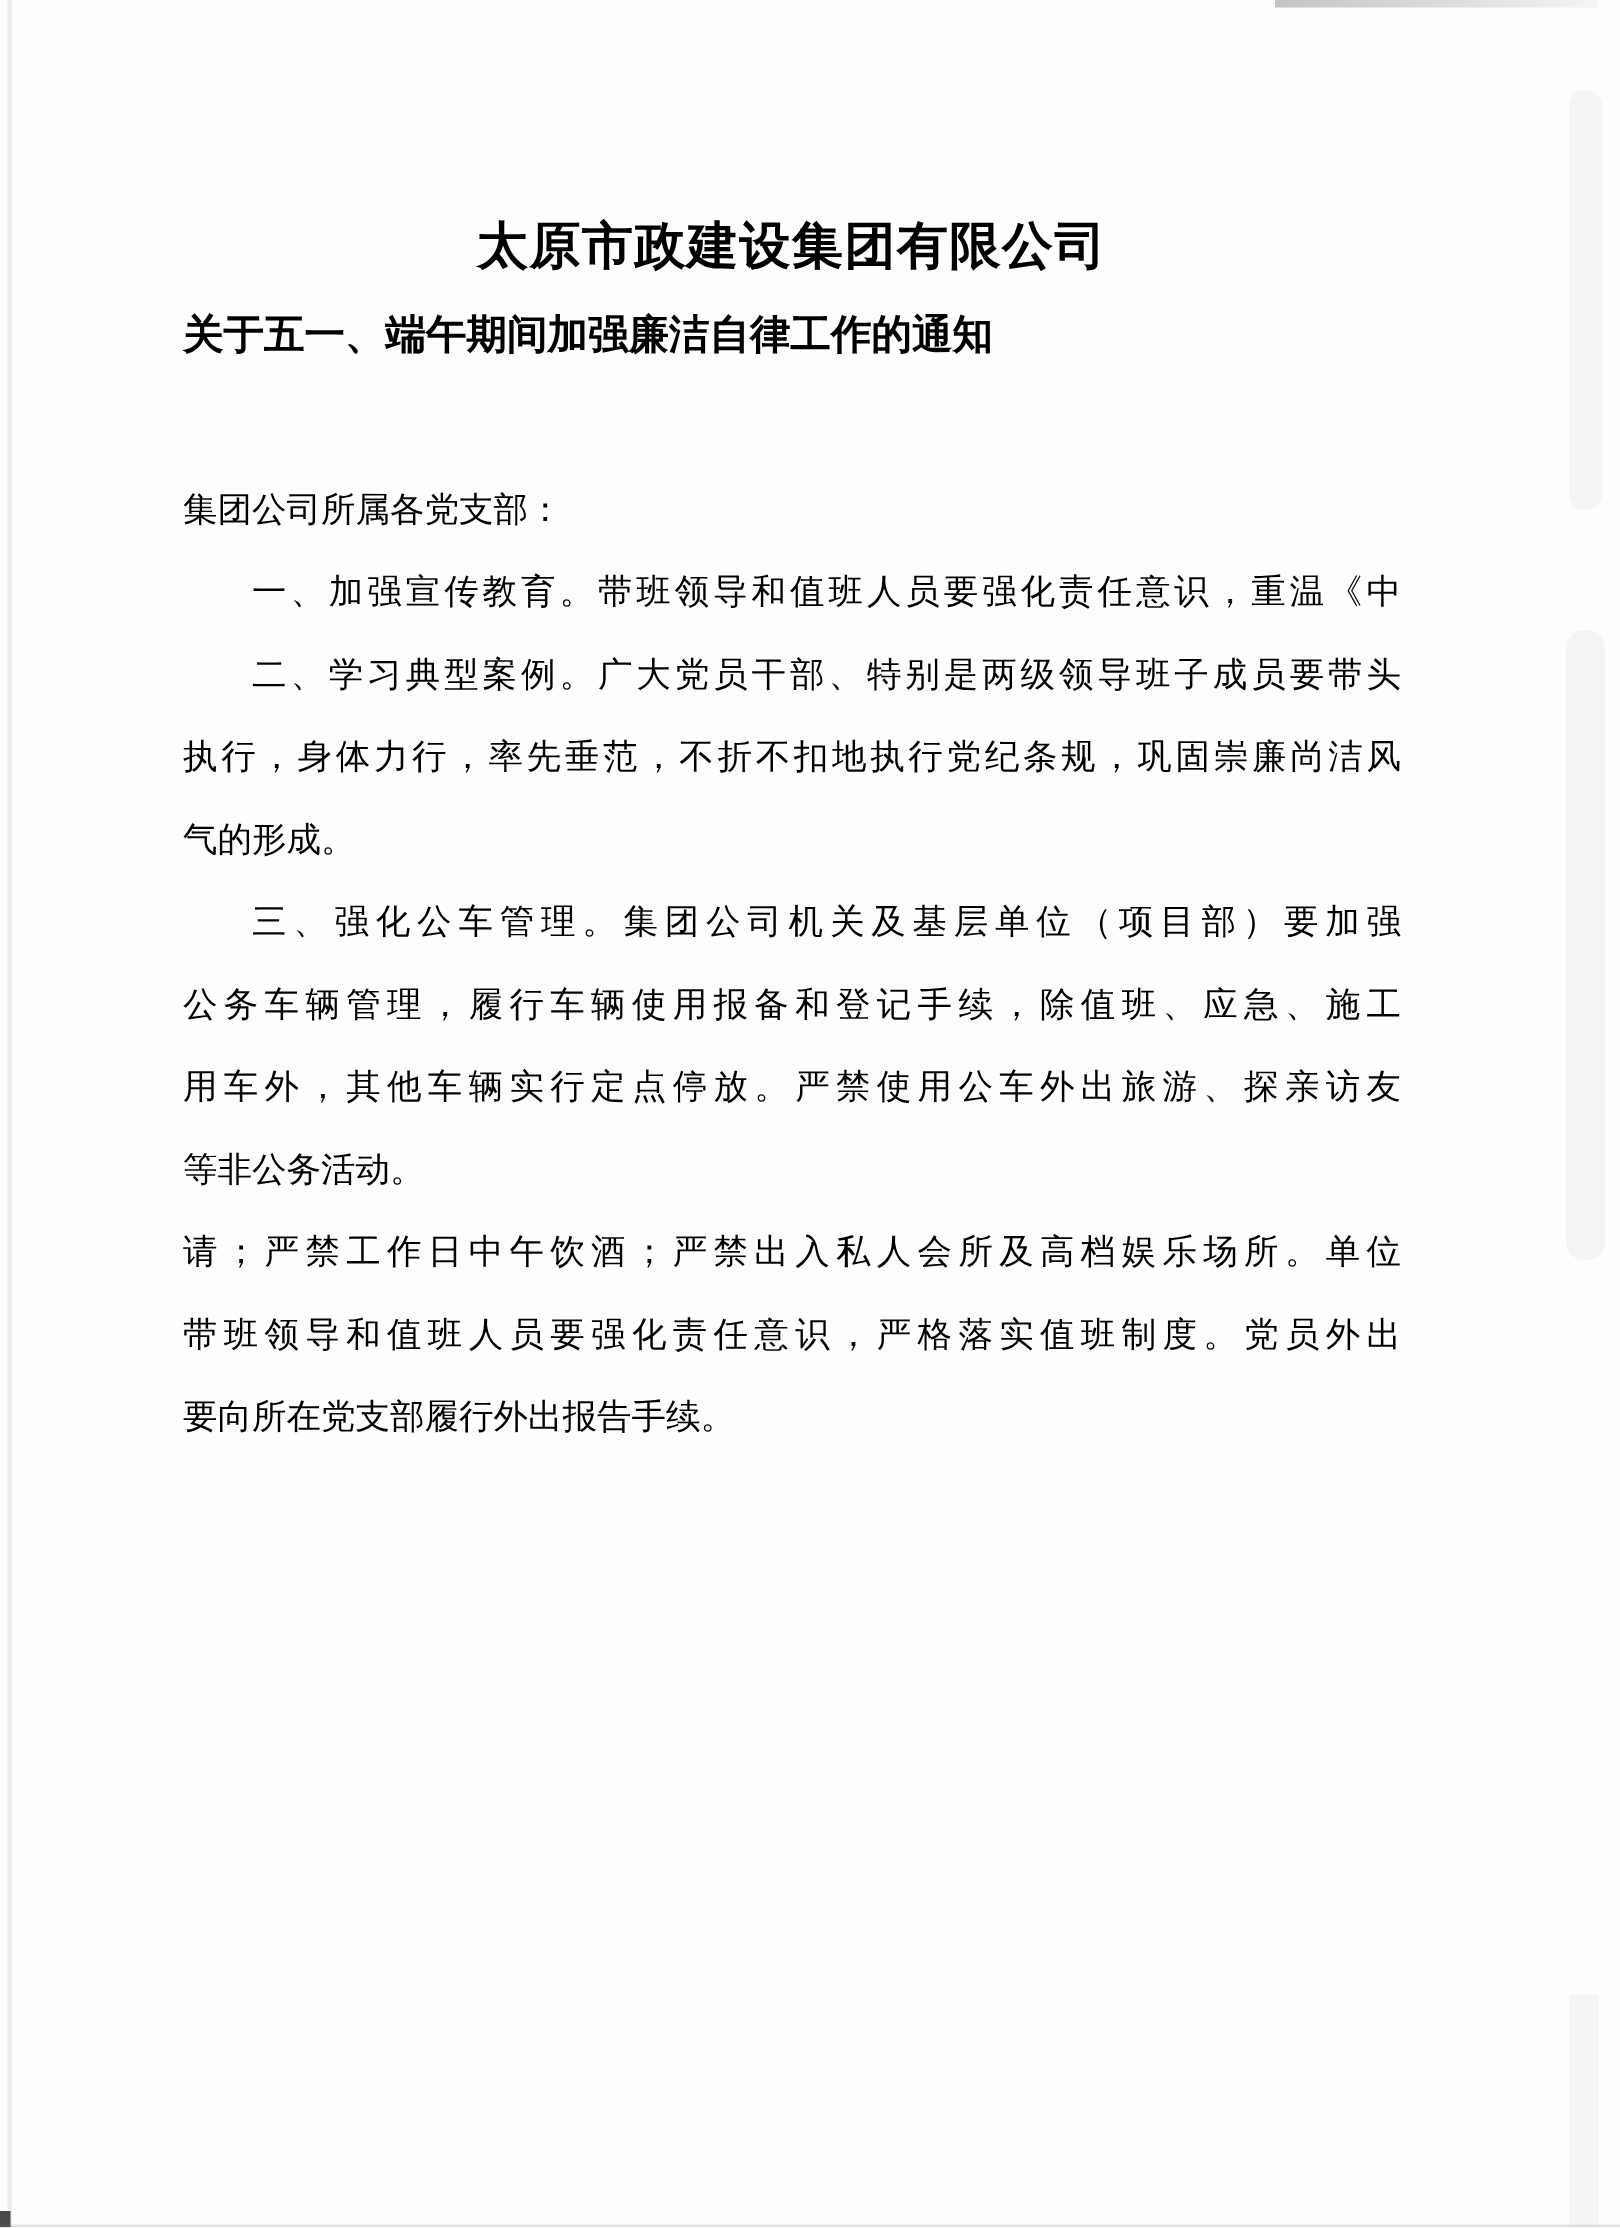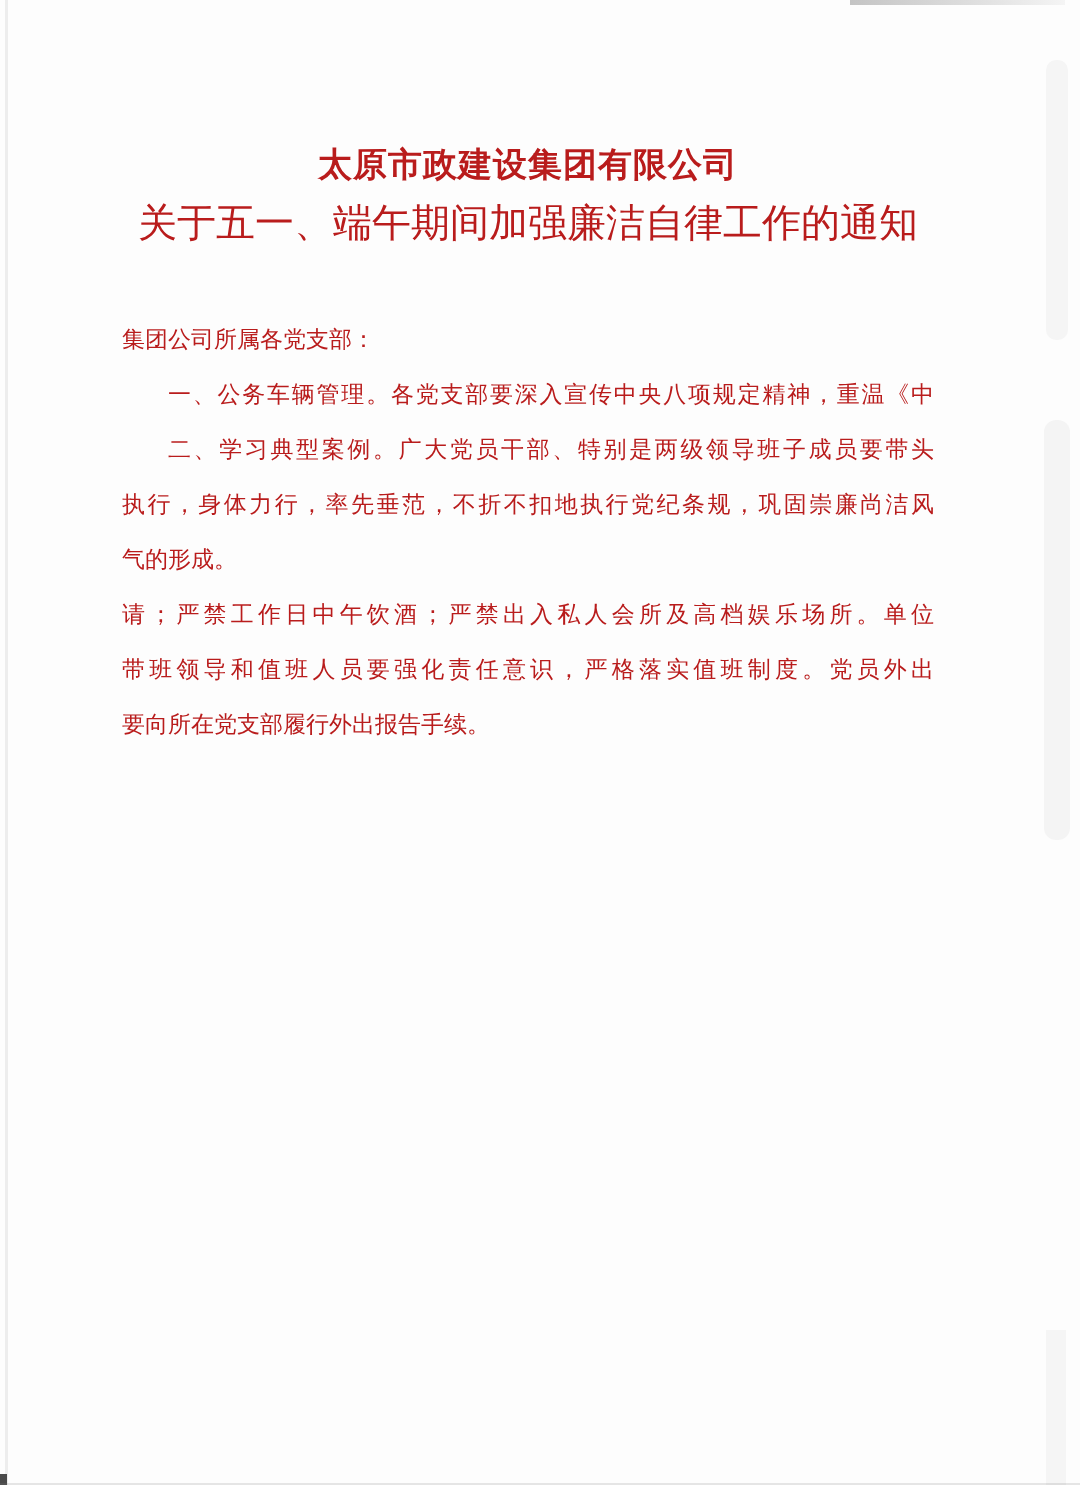--- a/index.html
+++ b/index.html
@@ -7,21 +7,21 @@
     padding: 0;
     background: #ffffff;
   }
   .page {
     position: relative;
     width: 1080px;
     height: 1485px;
     background: #fdfdfd;
     overflow: hidden;
     font-family: "Liberation Serif", "DejaVu Serif", serif;
-    color: #b91c1c;
+    color: #000000;
   }
   
   .artifact { position: absolute; pointer-events: none; }
   .artifact.left-hairline {
     left: 5px; top: 0; width: 3px; height: 100%;
     background: rgba(120,120,120,0.12);
   }
   .artifact.top-right-smudge {
     left: 850px; top: 0; width: 215px; height: 5px;
     background: linear-gradient(90deg, rgba(90,90,90,0.35), rgba(90,90,90,0.18) 60%, rgba(90,90,90,0.05));
@@ -56,23 +56,23 @@
     width: 812px;
   }
   .title {
     text-align: center;
     font-weight: 700;
     font-size: 34px;
     line-height: 46px;
     letter-spacing: 1px;
   }
   .subtitle {
-    text-align: center;
-    font-weight: 400;
-    font-size: 39px;
+    text-align: left;
+    font-weight: 700;
+    font-size: 27px;
     line-height: 54px;
     margin-top: 8px;
   }
   .body-text {
     margin-top: 62px;
     font-size: 23px;
   }
   .line {
     line-height: 55px;
     height: 55px;
@@ -106,29 +106,35 @@
     <div class="title">太原市政建设集团有限公司</div>
 
     <div class="subtitle">关于五一、端午期间加强廉洁自律工作的通知</div>
 
     <div class="body-text">
 
       <div class="line">集团公司所属各党支部：</div>
 
 
       <div>
-        <div class="line just indent">一、公务车辆管理。各党支部要深入宣传中央八项规定精神，重温《中</div>
+        <div class="line just indent">一、加强宣传教育。带班领导和值班人员要强化责任意识，重温《中</div>
       </div>
 
       <div>
         <div class="line just indent">二、学习典型案例。广大党员干部、特别是两级领导班子成员要带头</div>
         <div class="line just">执行，身体力行，率先垂范，不折不扣地执行党纪条规，巩固崇廉尚洁风</div>
         <div class="line">气的形成。</div>
       </div>
 
+      <div>
+        <div class="line just indent">三、强化公车管理。集团公司机关及基层单位（项目部）要加强</div>
+        <div class="line just">公务车辆管理，履行车辆使用报备和登记手续，除值班、应急、施工</div>
+        <div class="line just">用车外，其他车辆实行定点停放。严禁使用公车外出旅游、探亲访友</div>
+        <div class="line">等非公务活动。</div>
+      </div>
 
       <div>
         <div class="line just">请；严禁工作日中午饮酒；严禁出入私人会所及高档娱乐场所。单位</div>
         <div class="line just">带班领导和值班人员要强化责任意识，严格落实值班制度。党员外出</div>
         <div class="line">要向所在党支部履行外出报告手续。</div>
       </div>
 
     </div>
   </div>
 </div>

